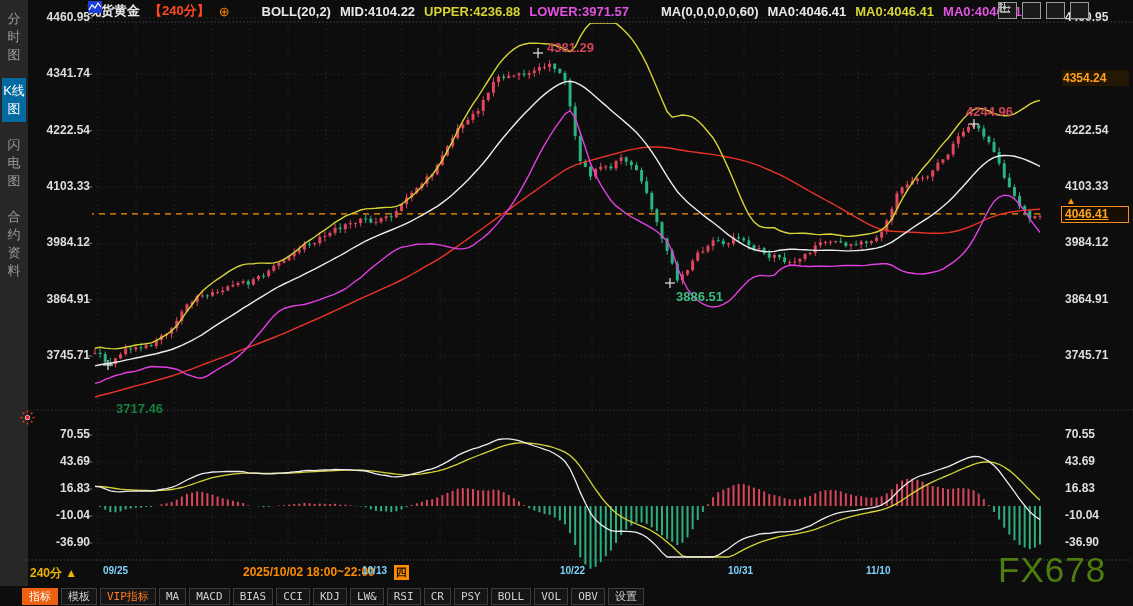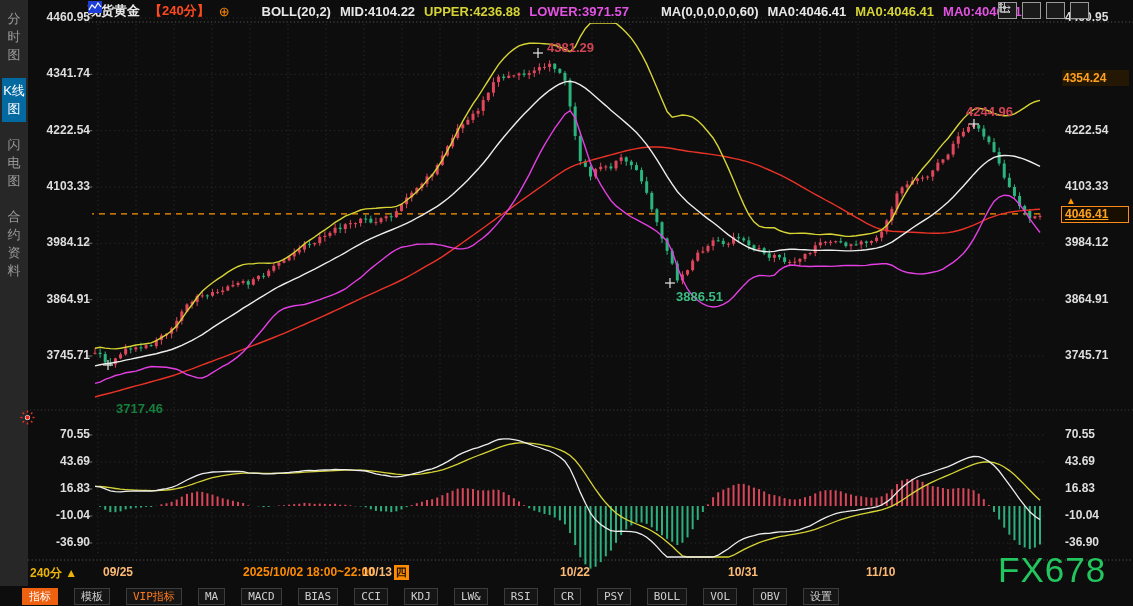--- a/index.html
+++ b/index.html
@@ -30,34 +30,34 @@
   .badge-high{position:absolute;left:1062px;width:66px;height:16px;background:#241703;color:#ffa01e;
               font-size:12px;font-weight:700;line-height:16px;padding-left:1px;z-index:4;}
   .badge-cur{position:absolute;left:1061px;width:63px;height:15px;border:1.5px solid #ff8c1a;
              background:#190f00;color:#ffa21e;font-size:12px;font-weight:700;line-height:15px;
              padding-left:3px;z-index:4;text-decoration:underline;}
   .cur-arrow{position:absolute;color:#ff9500;font-size:10px;z-index:4;}
   
   #macd-row{position:absolute;left:88px;top:412px;font-size:13px;font-weight:700;white-space:nowrap;z-index:3;}
   #macd-row span{margin-right:10px;}
   
-  .date-label{position:absolute;top:565px;color:#fdba74;font-size:12px;font-weight:700;z-index:3;}
+  .date-label{position:absolute;top:565px;color:#7dd3fc;font-size:10px;font-weight:700;z-index:3;}
   #xaxis-tooltip{position:absolute;top:565px;color:#ff8c00;font-size:12px;font-weight:700;
                  white-space:nowrap;z-index:3;display:flex;align-items:flex-start;gap:16px;}
   #day-box{display:inline-block;background:#ff8c00;color:#1d1000;width:15px;height:15px;
            line-height:15px;text-align:center;font-size:11px;margin-left:3px;}
   #period-badge{position:absolute;left:30px;top:565px;color:#eab308;font-size:12px;font-weight:700;z-index:5;}
   
-  #toolbar{position:absolute;left:22px;top:587px;height:19px;display:flex;align-items:center;gap:16px;z-index:5;}
+  #toolbar{position:absolute;left:22px;top:587px;height:19px;display:flex;align-items:center;gap:3px;z-index:5;}
   .tb-item{border:1px solid #3c3c3c;background:#151515;color:#cfcfcf;font-size:11px;
            font-family:"DejaVu Sans Mono",monospace;padding:1px 6px;line-height:13px;cursor:pointer;
            white-space:nowrap;}
   .tb-item.active{background:#ee6110;border-color:#ee6110;color:#fff;}
   .tb-item.vip{color:#ff7b1e;}
-  #watermark{position:absolute;left:998px;top:550px;font-size:35px;color:#22c55e;letter-spacing:1px;
+  #watermark{position:absolute;left:998px;top:550px;font-size:35px;color:#4d7c0f;letter-spacing:1px;
              z-index:2;font-weight:400;}
 </style>
 </head>
 <body>
 
 <div id="app">
 
   <svg id="chart-svg" width="1133" height="606">
       <line x1="98" y1="24" x2="98" y2="556" stroke="#2c2c2c" stroke-width="1" stroke-dasharray="1.2 3.2"></line>
       <line x1="136" y1="24" x2="136" y2="556" stroke="#2c2c2c" stroke-width="1" stroke-dasharray="1.2 3.2"></line>

